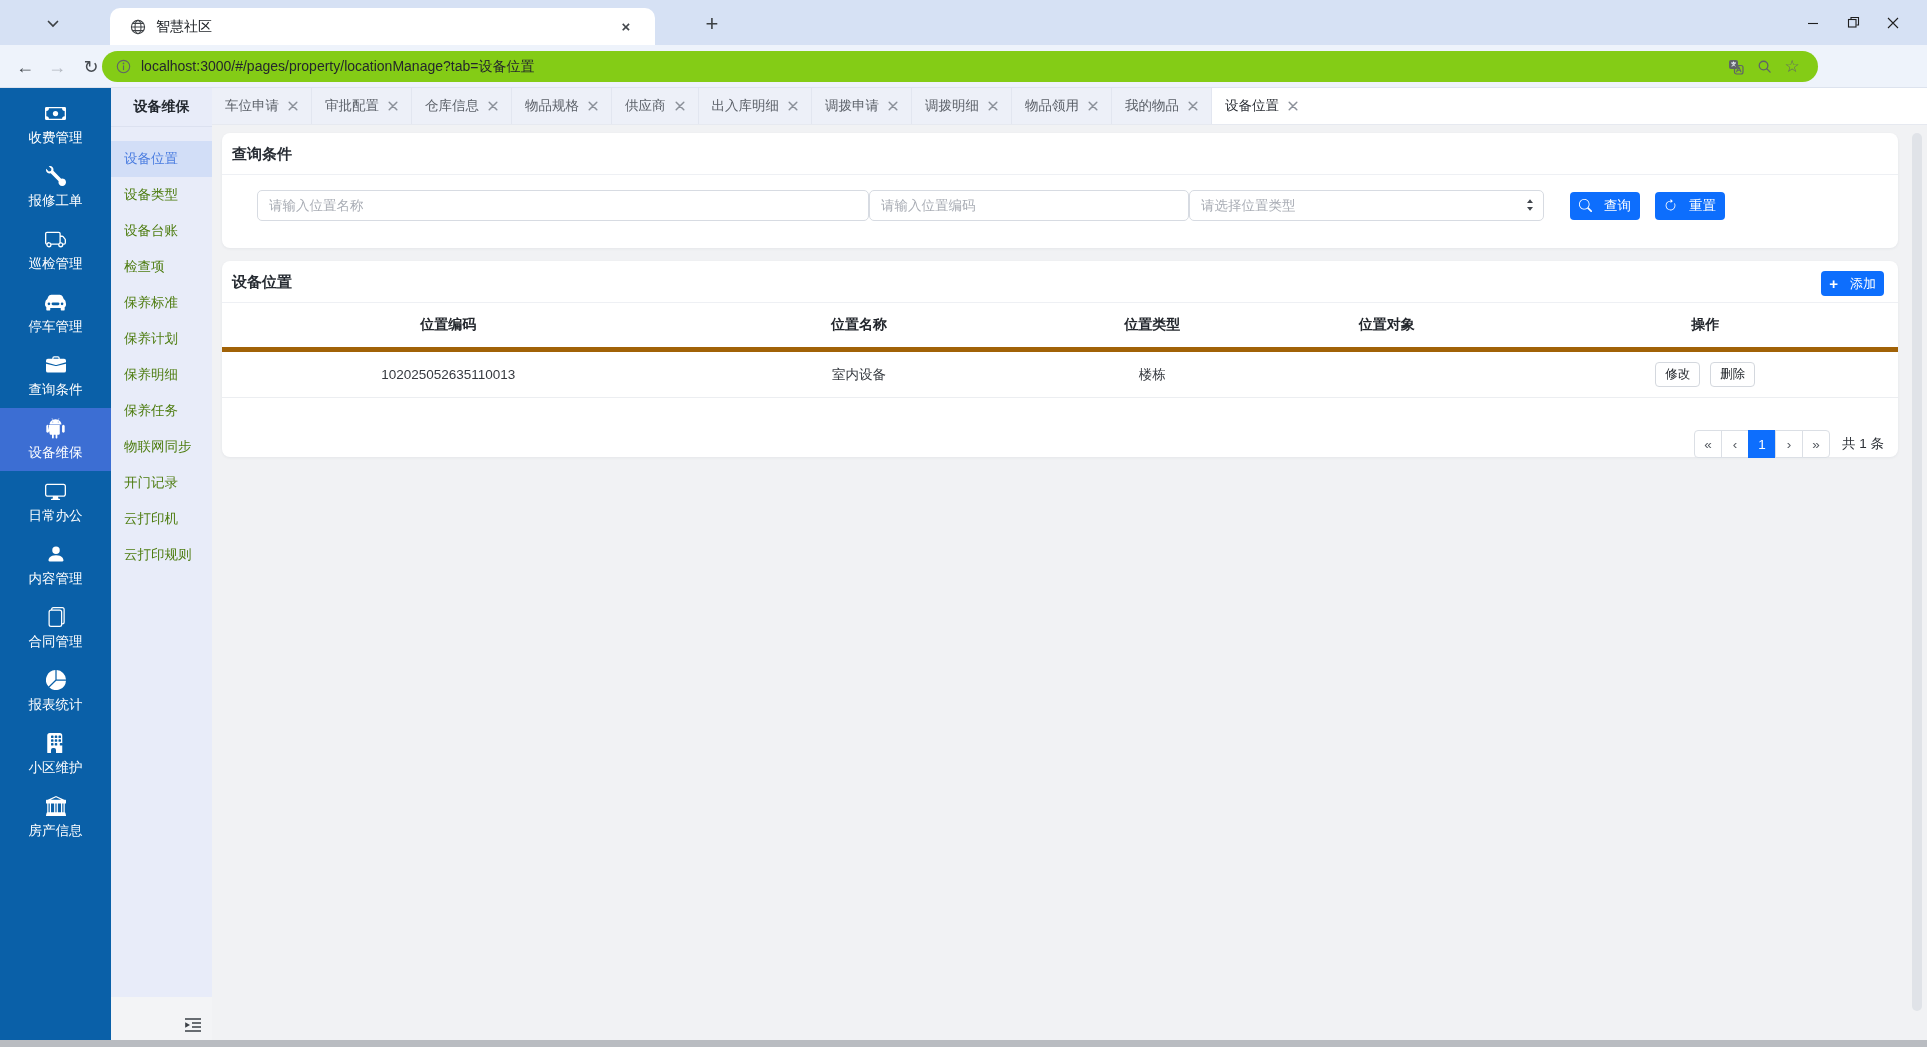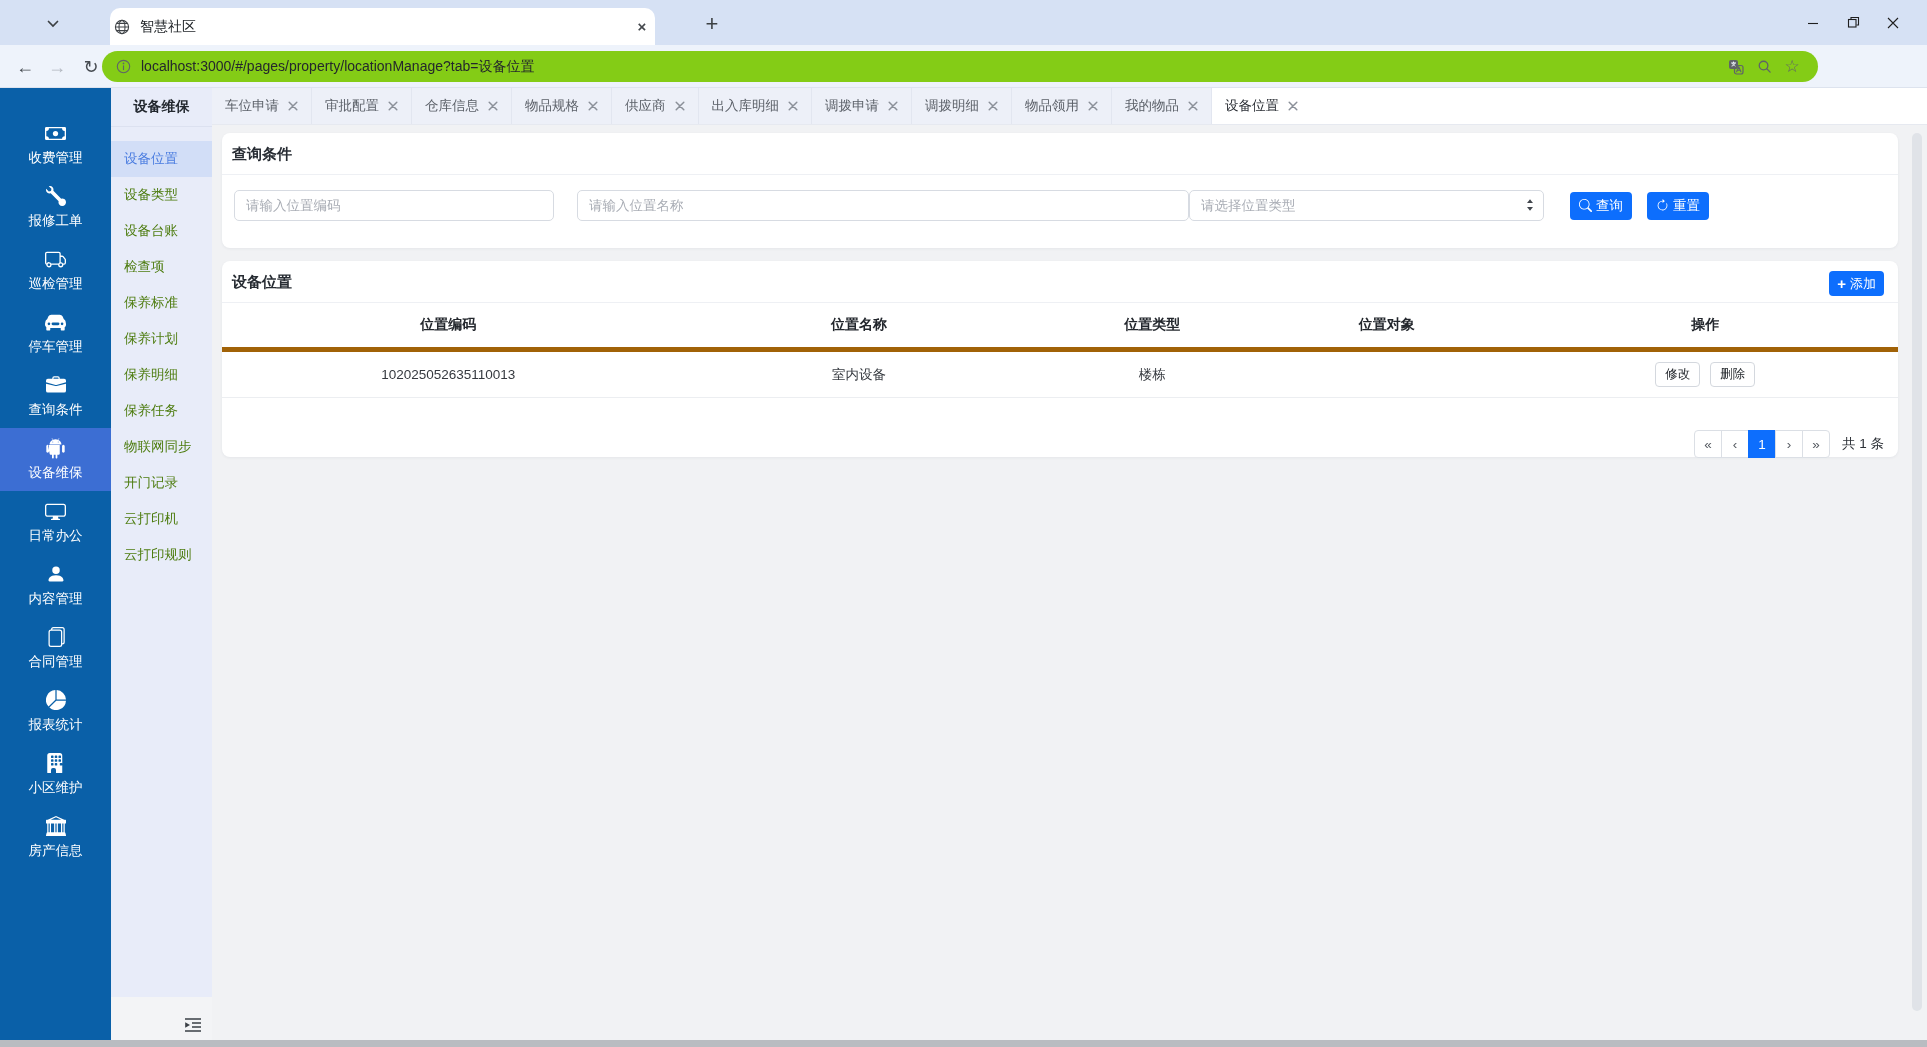--- a/index.html
+++ b/index.html
@@ -4,38 +4,38 @@
 <style>
   html,body{margin:0;padding:0}
   body{
     width:1927px;height:1047px;position:relative;overflow:hidden;
     font-family:"Liberation Sans","DejaVu Sans",sans-serif;
     background:#f1f2f4;
   }
   
   .titlebar{position:absolute;left:0;top:0;width:1927px;height:45px;background:#d6e1f4}
   .tab-chevron{position:absolute;left:40px;top:12px;width:26px;height:24px;display:flex;align-items:center;justify-content:center}
-  .browser-tab{position:absolute;left:110px;top:8px;width:545px;height:37px;background:#fff;border-radius:10px 10px 0 0;display:flex;align-items:center;padding:0 4px;box-sizing:border-box}
+  .browser-tab{position:absolute;left:110px;top:8px;width:545px;height:37px;background:#fff;border-radius:10px 10px 0 0;display:flex;align-items:center;padding:0 20px;box-sizing:border-box}
   .browser-tab .fav{display:flex;align-items:center}
   .browser-tab .bt-title{font-size:14px;color:#202428;margin-left:10px;flex:1}
   .bt-close{width:18px;height:18px;display:flex;align-items:center;justify-content:center;color:#44484d;font-size:15px;font-weight:bold}
   .new-tab{position:absolute;left:698px;top:10px;width:28px;height:28px;display:flex;align-items:center;justify-content:center;font-size:22px;color:#3c4043}
   .win-controls{position:absolute;right:14px;top:0;height:45px;display:flex;align-items:center}
   .win-btn{width:40px;height:45px;display:flex;align-items:center;justify-content:center}
   .navbar{position:absolute;left:0;top:45px;width:1927px;height:43px;background:#eef3fb;border-bottom:1px solid #dde3ee;box-sizing:border-box}
   .nav-icon{position:absolute;top:9px;width:26px;height:26px;display:flex;align-items:center;justify-content:center;font-size:18px;color:#474c52}
   .nav-icon.disabled{color:#b3b8c0}
   .addressbar{position:absolute;left:102px;top:6px;width:1716px;height:31px;background:#84cc16;border-radius:16px;display:flex;align-items:center;padding:0 12px;box-sizing:border-box}
   .url-text{font-size:14px;color:#24272c;margin-left:9px;flex:1;white-space:nowrap}
   .pill-ic{display:flex;align-items:center;justify-content:center;width:28px;color:#5f6368}
   .star-ic{font-size:17px}
   .avatar{position:absolute;left:1831px;top:51px;width:30px;height:30px;border-radius:50%;background:#3b74d9;display:flex;align-items:center;justify-content:center;overflow:hidden}
   .menu-dots{position:absolute;left:1898px;top:53px;width:24px;height:26px;display:flex;align-items:center;justify-content:center;font-size:17px;color:#202124}
   
-  .app-sidebar{position:absolute;left:0;top:88px;width:111px;height:952px;background:#0a60a8;padding-top:25px;box-sizing:border-box}
+  .app-sidebar{position:absolute;left:0;top:88px;width:111px;height:952px;background:#0a60a8;padding-top:5px;box-sizing:border-box}
   .side-item{height:63px;display:flex;flex-direction:column;align-items:center;justify-content:center;gap:5px;color:#fff;cursor:pointer}
   .side-item .icon{display:flex;align-items:center;justify-content:center;height:22px}
   .side-item .lbl{font-size:13.5px}
   .side-item.active{background:#3c6ed3}
   
   .submenu{position:absolute;left:111px;top:88px;width:101px;height:909px;background:#e8ecf9;box-sizing:border-box}
   .submenu-title{height:38px;display:flex;align-items:center;justify-content:center;font-size:14px;font-weight:bold;color:#23282f;border-bottom:1px solid #dce1f0}
   .submenu-items{padding-top:14px}
   .submenu-item{height:36px;display:flex;align-items:center;padding-left:13px;font-size:13.5px;color:#4d7c0f;cursor:pointer}
   .submenu-item.active{background:#d2def7;color:#4a7ce0}
@@ -53,21 +53,21 @@
   .table-card{left:222px;top:261px;width:1676px;height:196px}
   .card-title{padding:12px 10px 10px;font-size:15px;font-weight:bold;color:#272c33;border-bottom:1px solid #eef0f4}
   .query-row{display:flex;align-items:center;padding:15px 12px 0}
   .q-input{height:31px;border:1px solid #d7dbe2;border-radius:5px;padding:0 11px;font-size:13.5px;color:#303133;box-sizing:border-box;outline:none;background:#fff}
   .q-input::placeholder{color:#a9adb5}
   .in-code{width:320px}
   .in-name{width:612px;margin-left:23px}
   .sel-wrap{position:relative;width:355px;}
   .q-select{width:100%;height:31px;appearance:none;-webkit-appearance:none;-moz-appearance:none;border:1px solid #d7dbe2;border-radius:5px;padding:0 11px;font-size:13.5px;color:#a9adb5;background:#fff;outline:none}
   .sel-arrows{position:absolute;right:9px;top:8px;pointer-events:none;display:flex}
-  .btn-primary{height:28px;background:#0d6efd;color:#fff;border:none;border-radius:4px;font-size:13.5px;display:inline-flex;align-items:center;gap:4px;padding:0 9px;cursor:pointer;font-family:inherit}
+  .btn-primary{height:28px;background:#0d6efd;color:#fff;border:none;border-radius:4px;font-size:13.5px;display:inline-flex;align-items:center;gap:12px;padding:0 9px;cursor:pointer;font-family:inherit}
   .search-btn{margin-left:26px}
   .reset-btn{margin-left:15px}
   .add-btn{position:absolute;right:14px;top:10px;height:25px;font-size:13px;padding:0 8px}
   .plus-glyph{font-weight:bold;font-size:15px;line-height:1}
   
   table.data{width:100%;border-collapse:collapse;table-layout:fixed}
   table.data th{font-size:14px;font-weight:bold;color:#23272d;padding:13px 8px;text-align:center;border-bottom:5px solid #a16207}
   table.data td{font-size:13.5px;color:#35393f;padding:10px 8px;text-align:center;border-bottom:1px solid #eceef1}
   .mini-btn{display:inline-block;border:1px solid #d4d8de;border-radius:4px;background:#fff;padding:3px 9px;font-size:12.5px;color:#25292e;margin:0 3px;cursor:pointer;font-family:Liberation Mono, monospace}
   .table-footer{display:flex;justify-content:flex-end;align-items:center;gap:12px;padding:32px 14px 0}
@@ -403,22 +403,22 @@
         <svg viewBox="0 0 10 10" width="10" height="10">
           <path d="M1.2 1.2l7.6 7.6M8.8 1.2L1.2 8.8" stroke="#8b9099" stroke-width="1.5" stroke-linecap="round"></path>
         </svg>
       </span>
   </div>
   </div>
 
 <div class="card query-card">
   <div class="card-title">查询条件</div>
   <div class="query-row">
+    <input class="q-input in-name" placeholder="请输入位置名称" style="">
     <input class="q-input in-code" placeholder="请输入位置编码" style="">
-    <input class="q-input in-name" placeholder="请输入位置名称" style="">
     <div class="sel-wrap">
       <select class="q-select">
         <option>请选择位置类型</option>
       </select>
       <span class="sel-arrows">
         <svg viewBox="0 0 10 14" width="10" height="14">
             <path d="M5 1.2 8 5H2z" fill="#42464d"></path>
             <path d="M5 12.8 2 9h6z" fill="#42464d"></path>
           </svg>
       </span>

